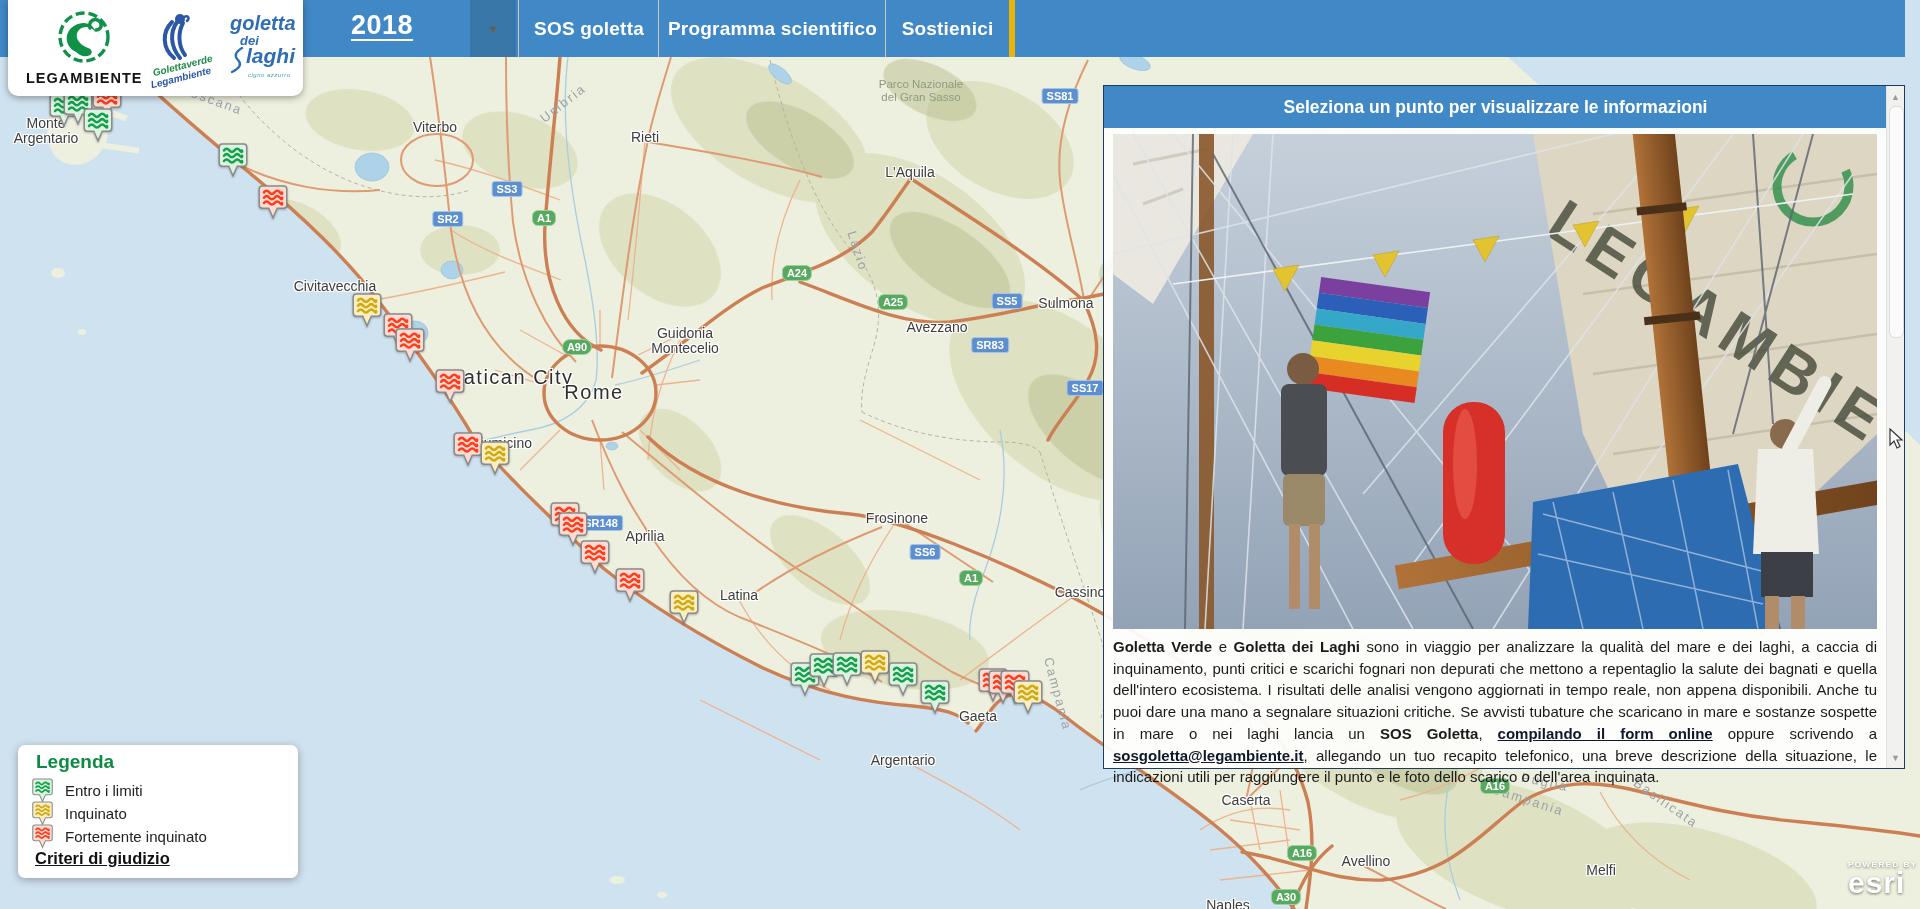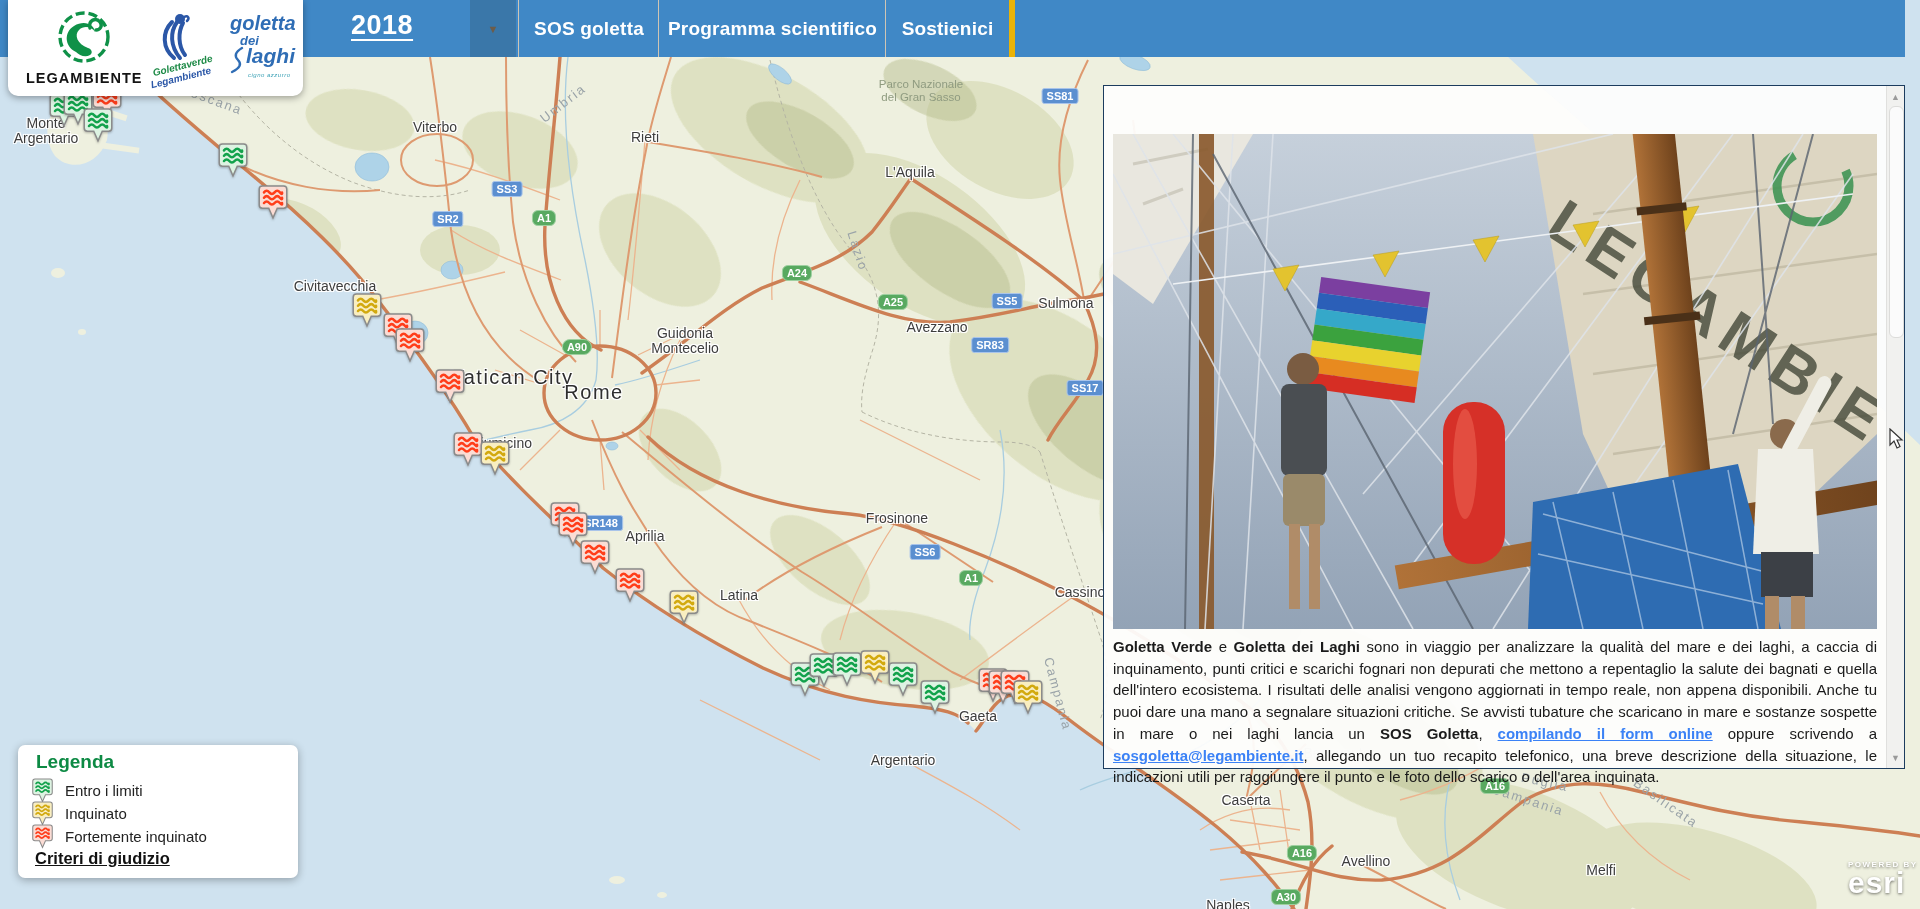--- a/index.html
+++ b/index.html
@@ -74,21 +74,21 @@
   
   #panel{position:absolute;left:1103px;top:85px;width:802px;height:684px;z-index:20;
     background:rgba(253,253,252,.95);border:1px solid #1c3c5e;box-sizing:border-box;}
   #panel-header{position:absolute;left:0;top:0;right:17px;height:42px;background:#4088c6;
     display:flex;align-items:center;justify-content:center;color:#fff;font-weight:bold;font-size:17.5px;}
   #panel-body{position:absolute;left:0;top:42px;right:17px;bottom:0;}
   #boat-photo{position:absolute;left:9px;top:6px;width:764px;height:495px;overflow:hidden;background:#9fb0c2;}
   #panel-paragraph{position:absolute;left:9px;top:508px;width:764px;font-size:15px;line-height:21.7px;
     text-align:justify;color:#1a1a1a;}
   .pbold{font-weight:bold;}
-  a.plink{color:#3b82f6;font-weight:bold;cursor:pointer;}
+  a.plink{color:#0f172a;font-weight:bold;cursor:pointer;}
   #panel-scroll{position:absolute;right:0;top:0;bottom:0;width:17px;background:#f1f1ef;border-left:1px solid #e0e0de;}
   .sarrow{position:absolute;left:0;width:17px;height:17px;display:flex;align-items:center;justify-content:center;
     color:#9a9a9a;font-size:9px;cursor:pointer;}
   #sup{top:2px;} #sdown{bottom:2px;}
   #sthumb{position:absolute;left:2px;top:20px;width:13px;height:230px;background:#fbfbfb;
     border:1px solid #dcdcda;border-radius:6px;}
 
   
   #esri{position:absolute;left:1848px;top:860px;z-index:10;color:#fff;
     text-shadow:0 1px 3px rgba(0,0,0,.55);width:90px;}
@@ -572,20 +572,21 @@
               <path d="M5.5 17 q2.5 -3 5 0 t5 0 t5 0 t2 0"></path>
             </g>
           </svg>
           <span class="llabel">Fortemente inquinato</span>
         </div>
       </div>
     <a id="criteri-link">Criteri di giudizio</a>
   </div>
 
   <div id="panel">
+    <div id="panel-header">Seleziona un punto per visualizzare le informazioni</div>
     <div id="panel-body">
       <div id="boat-photo">
         <svg width="764" height="495" viewBox="0 0 764 495">
           <defs>
             <linearGradient id="sky" x1="0" y1="0" x2="0" y2="1">
               <stop offset="0" stop-color="#c6d0db"></stop>
                 <stop offset="1" stop-color="#93a3b6"></stop>
             </linearGradient>
             <linearGradient id="wood" x1="0" y1="0" x2="1" y2="0">
               <stop offset="0" stop-color="#b07238"></stop>

